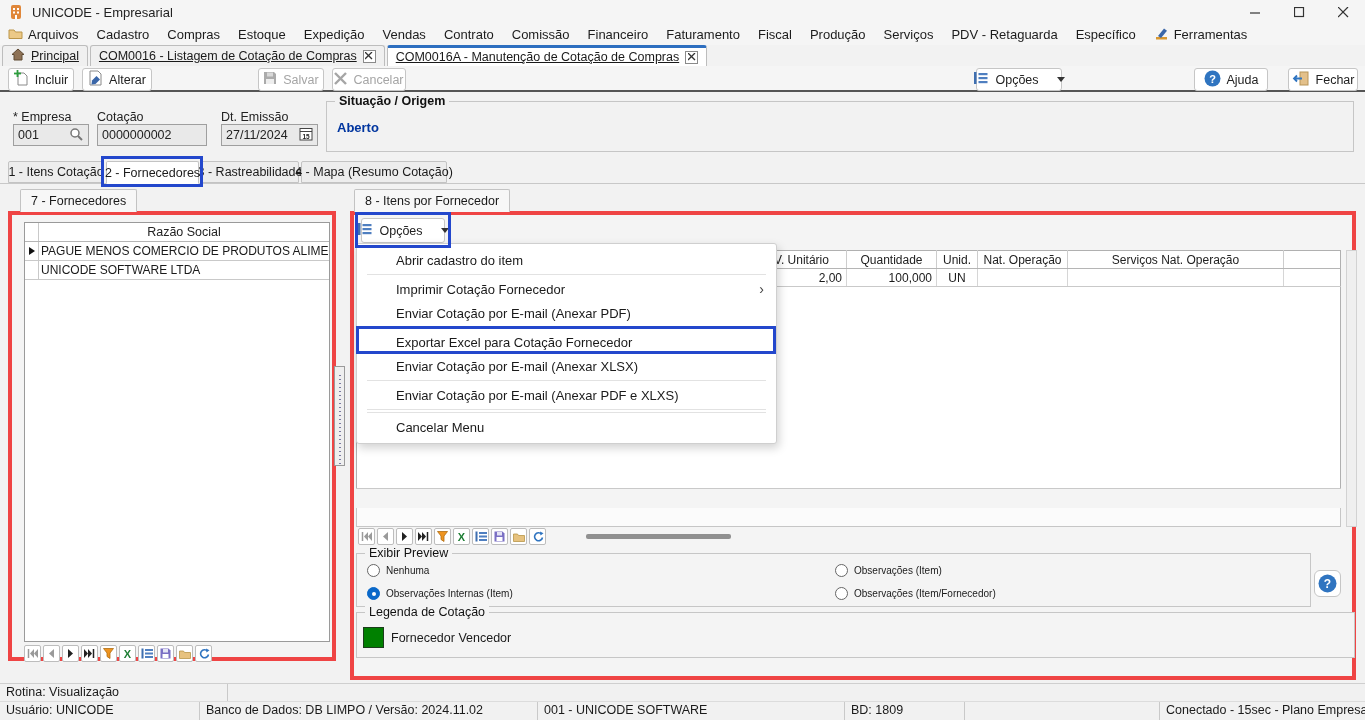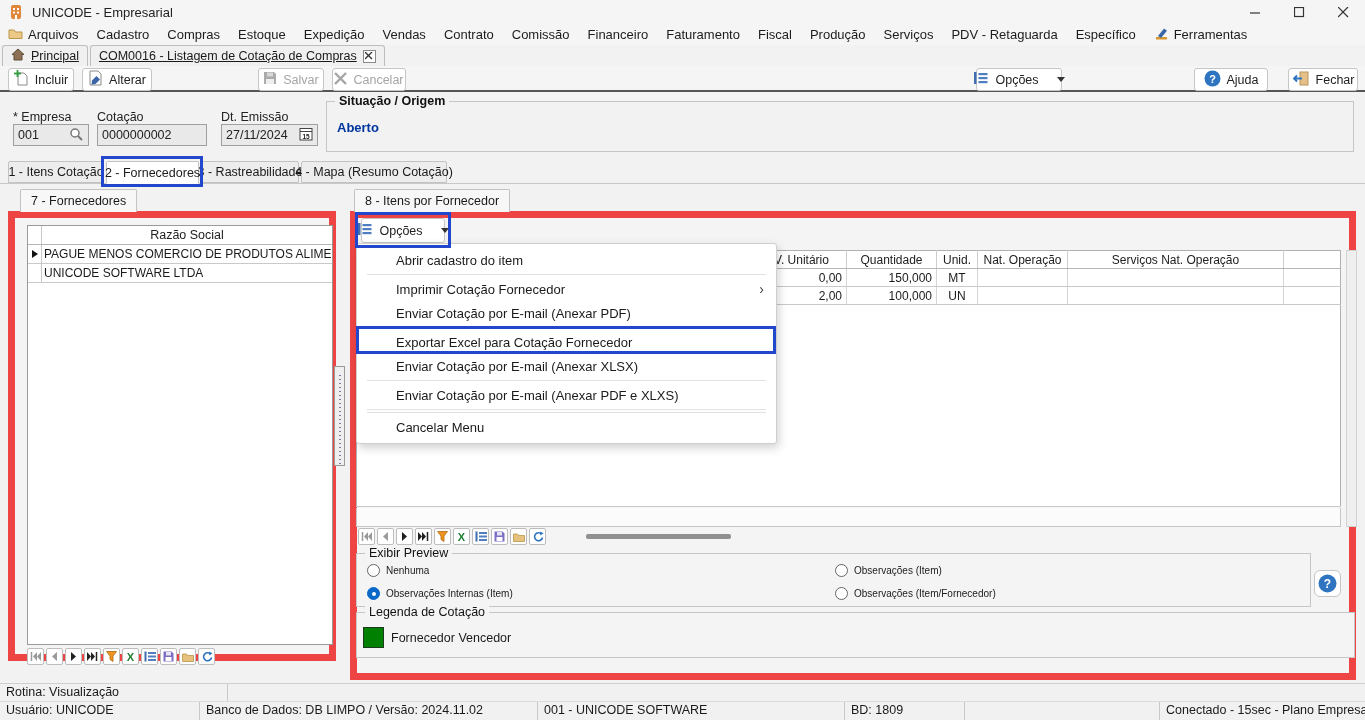--- a/index.html
+++ b/index.html
@@ -38,21 +38,21 @@
   .groupbox .gb-legend { position:absolute; top:-8px; left:8px; background:#f2f2f2; padding:0 4px; font-weight:bold; font-size:12.5px; color:#111; }
   .situacao-value { position:absolute; left:10px; top:18px; font-weight:bold; font-size:13px; color:#00359f; }
 
   
   .maintab { position:absolute; top:161px; height:22px; background:#ededed; border:1px solid #c3c3c3; border-radius:2px 2px 0 0; display:flex; align-items:center; justify-content:center; font-size:12.5px; padding:0 8px; white-space:nowrap; }
   .maintab.active { background:#fff; height:23px; border-bottom:1px solid #fff; z-index:5; }
   .content-bg { position:absolute; left:0; top:183px; width:1365px; height:500px; background:#f2f2f2; border-top:1px solid #c8c8c8; }
 
   
   .subtab { position:absolute; height:23px; background:#f7f7f7; border:1px solid #c3c3c3; border-bottom:none; border-radius:2px 2px 0 0; display:flex; align-items:center; padding:0 10px; font-size:12.5px; z-index:3; }
-  .panel { position:absolute; background:#f4f4f4; border:7px solid #ef4444; }
+  .panel { position:absolute; background:#f4f4f4; border:4px solid #ef4444; }
 
   
   .ltable { position:absolute; left:12px; top:7px; width:306px; height:420px; background:#fff; border:1px solid #9a9a9a; }
   .lt-header { height:19px; border-bottom:1px solid #b5b5b5; display:flex; }
   .lt-selcol { width:14px; border-right:1px solid #c9c9c9; flex:none; display:flex; align-items:center; justify-content:center; }
   .lt-hcell { flex:1; text-align:center; font-size:12.5px; line-height:18px; color:#222; }
   .lt-row { height:19px; border-bottom:1px solid #c9c9c9; display:flex; }
   .lt-cell { flex:1; font-size:12px; line-height:18px; white-space:nowrap; overflow:hidden; padding-left:2px; }
   .rowmark { width:0; height:0; border-top:4px solid transparent; border-bottom:4px solid transparent; border-left:6px solid #111; }
 
@@ -166,20 +166,29 @@
 
 <div class="mditabs">
   <div class="mditab">
     <span><svg width="14" height="13">
           <path d="M7 1 L13 6.5 H11 V12 H3 V6.5 H1 Z" fill="#8d7155" stroke="#5f4a33"></path>
         </svg></span>
     <span>Principal</span>
   </div>
   <div class="mditab">
     <span>COM0016 - Listagem de Cotação de Compras</span>
+    <span class="tabclose">
+        <svg width="8" height="8">
+          <line x1="0" y1="0" x2="7" y2="7" stroke="#333" stroke-width="1.3"></line>
+          <line x1="7" y1="0" x2="0" y2="7" stroke="#333" stroke-width="1.3"></line>
+        </svg>
+      </span>
+  </div>
+  <div class="mditab active">
+    <span>COM0016A - Manutenção de Cotação de Compras</span>
     <span class="tabclose">
         <svg width="8" height="8">
           <line x1="0" y1="0" x2="7" y2="7" stroke="#333" stroke-width="1.3"></line>
           <line x1="7" y1="0" x2="0" y2="7" stroke="#333" stroke-width="1.3"></line>
         </svg>
       </span>
   </div>
 </div>
 
 <div class="toolbar">
@@ -387,29 +396,20 @@
     <th></th>
     <th class="first">V. Unitário</th>
     <th>Quantidade</th>
     <th>Unid.</th>
     <th>Nat. Operação</th>
     <th>Serviços Nat. Operação</th>
     <th class="nb"></th>
   </tr>
   <tr>
     <td></td>
-    <td class="num">0,00</td>
-    <td class="num">150,000</td>
-    <td class="ctr">MT</td>
-    <td></td>
-    <td></td>
-    <td class="nb"></td>
-  </tr>
-  <tr>
-    <td></td>
     <td class="num">2,00</td>
     <td class="num">100,000</td>
     <td class="ctr">UN</td>
     <td></td>
     <td></td>
     <td class="nb"></td>
   </tr>
   <tr>
         <td colspan="7" style="height:202px; border-right:none;"></td>
       </tr>

